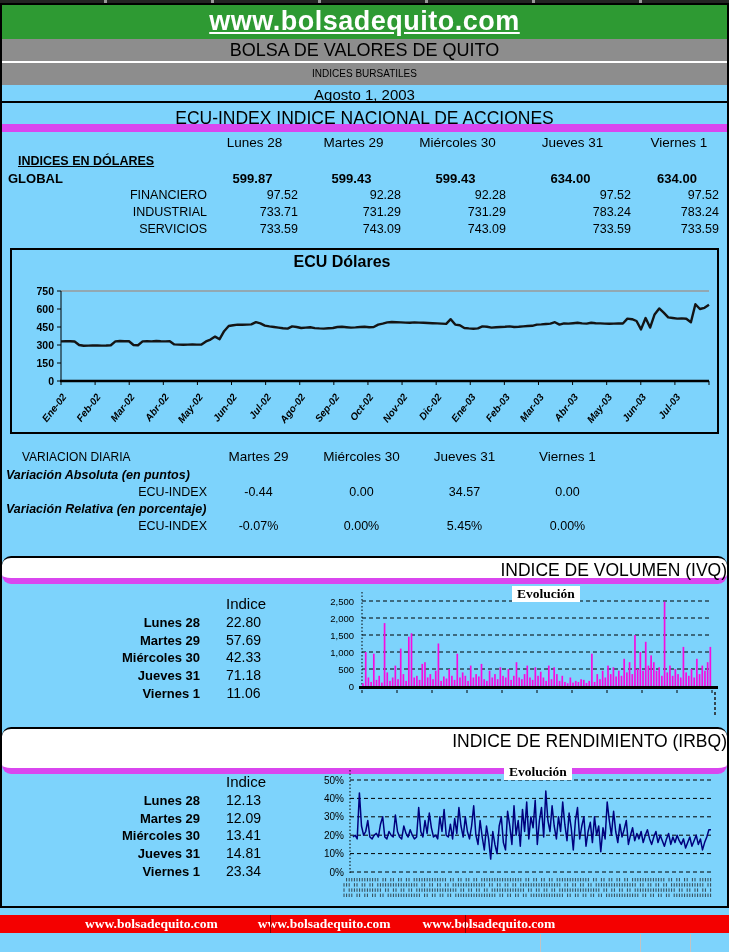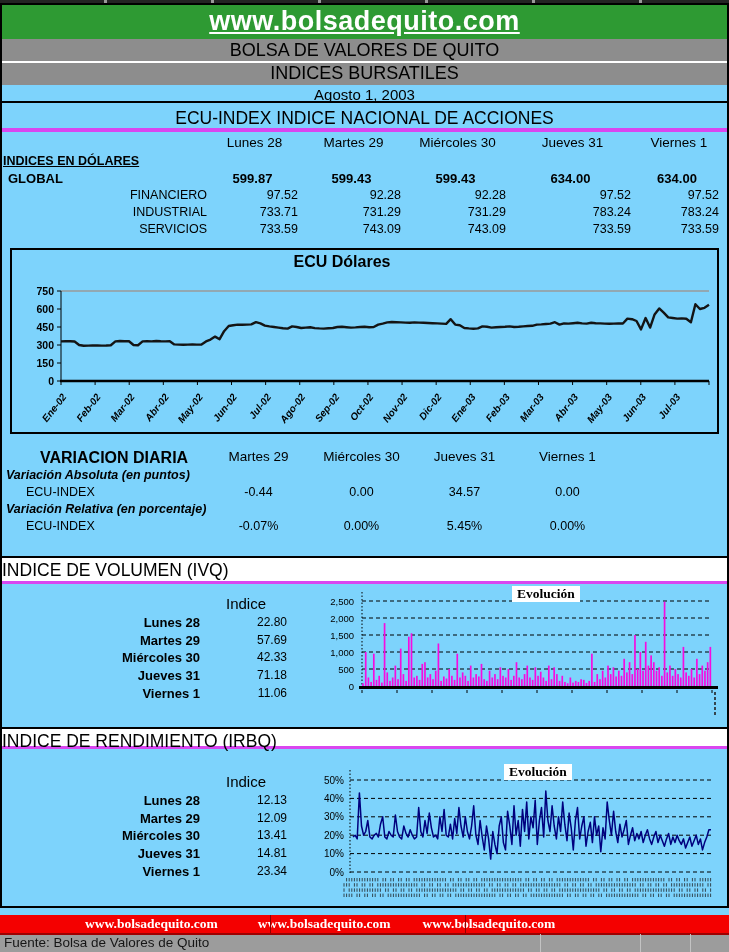--- a/index.html
+++ b/index.html
@@ -7,58 +7,58 @@
         font-family:"Liberation Sans",sans-serif;color:#000;}
   .abs{position:absolute;}
   
   .top-strip{left:0;top:0;width:729px;height:4px;
      background:repeating-linear-gradient(90deg,#242424 0 104px,#9a9a9a 104px 107px);}
   .frame{left:0;top:3px;width:729px;height:905px;border:2px solid #000;box-sizing:border-box;pointer-events:none;z-index:5;}
   .banner{left:2px;top:4px;width:725px;height:35px;background:#2e9a33;display:flex;align-items:center;justify-content:center;}
   .banner span{color:#fff;font-size:27px;font-weight:bold;text-decoration:underline;letter-spacing:.5px;}
   .gbar1{left:2px;top:39px;width:725px;height:22px;background:#8d8d8d;text-align:center;font-size:18px;line-height:22px;}
   .ggap{left:2px;top:61px;width:725px;height:2px;background:#fff;}
-  .gbar2{left:2px;top:63px;width:725px;height:22px;background:#8d8d8d;text-align:center;font-size:18px;line-height:21px;}
+  .gbar2{left:2px;top:63px;width:725px;height:22px;background:#8d8d8d;text-align:center;font-size:10px;line-height:21px;}
   .daterow{left:2px;top:85px;width:725px;height:18px;text-align:center;font-size:15px;line-height:19px;
            border-bottom:2px solid #000;box-sizing:border-box;}
   .maintitle{left:2px;top:107px;width:725px;height:25px;text-align:center;font-size:17.5px;line-height:22px;
-           border-bottom:4px solid #d946ef;box-sizing:border-box;}
+           border-bottom:8px solid #d946ef;box-sizing:border-box;}
   
   .tbl{left:2px;top:133px;width:725px;display:grid;grid-template-columns:205px 95px 103px 105px 125px 88px;}
   .tbl div{height:17px;line-height:17px;font-size:12.5px;}
   .tbl .h{height:20px;line-height:20px;font-size:13.5px;text-align:center;}
-  .tbl .grp{font-weight:bold;text-decoration:underline;padding-left:1px;font-size:12.5px;}
+  .tbl .grp{font-weight:bold;text-decoration:underline;padding-left:16px;font-size:12.5px;}
   .tbl .glob{font-weight:bold;padding-left:6px;font-size:13px;}
   .tbl .sub{text-align:right;}
   .tbl .num{text-align:right;padding-right:4px;}
   .tbl .bnum{text-align:center;padding-right:4px;font-weight:bold;font-size:13px;}
   
   .ecu-box{left:10px;top:248px;width:709px;height:186px;border:2px solid #000;box-sizing:border-box;}
   .ecu-title{position:absolute;left:0;top:3px;width:660px;text-align:center;font-weight:bold;font-size:16px;}
   .ecu-svg{position:absolute;left:0;top:18px;}
   .ecu-ylab{font-weight:bold;font-size:10.5px;font-family:"Liberation Sans",sans-serif;}
   .ecu-xlab{font-weight:bold;font-style:italic;font-size:10px;font-family:"Liberation Sans",sans-serif;}
   
   .vtbl{left:2px;top:446px;width:617px;display:grid;grid-template-columns:205px 103px 103px 103px 103px;}
   .vtbl div{height:17px;line-height:17px;font-size:12.5px;}
   .vtbl .h{height:21px;line-height:21px;font-size:13.5px;text-align:center;}
-  .vtbl .vt{font-weight:bold;font-size:16px;padding-left:38px;height:21px;line-height:23px;}
+  .vtbl .vt{font-weight:normal;font-size:12px;padding-left:20px;height:21px;line-height:23px;}
   .vtbl .ital{font-weight:bold;font-style:italic;padding-left:4px;}
-  .vtbl .rlab{text-align:left;margin-left:24px;}
+  .vtbl .rlab{text-align:right;margin-left:24px;}
   .vtbl .cval{text-align:center;}
   
-  .sec{left:2px;width:725px;text-align:left;font-size:17.5px;border-top:2px solid #000;border-bottom:3px solid #d946ef;box-sizing:border-box;background:#fff;}
+  .sec{left:2px;width:725px;text-align:right;font-size:17.5px;border-top:2px solid #000;border-bottom:6px solid #d946ef;box-sizing:border-box;background:#fff;border-radius:9px;}
   .sec.vol{top:556px;height:28px;line-height:24px;}
-  .sec.irbq{top:727px;height:22px;line-height:25px;}
+  .sec.irbq{top:727px;height:47px;line-height:25px;}
   
   .mini{display:grid;grid-template-columns:145px 92px;}
   .mini div{height:17.7px;line-height:17.7px;}
   .mini .vhead{font-size:15px;text-align:center;height:20px;line-height:20px;}
   .mini .day{font-weight:bold;font-size:13px;text-align:right;}
-  .mini .val{font-size:12px;text-align:right;padding-right:5px;}
+  .mini .val{font-size:14px;text-align:center;padding-right:5px;}
   
   .evo{position:absolute;font-family:"Liberation Serif",serif;font-weight:bold;font-size:13.5px;background:#fff;padding:0 5px;z-index:3;}
   .axlab{font-size:9.5px;font-family:"Liberation Sans",sans-serif;}
   .axlab2{font-size:10px;font-family:"Liberation Sans",sans-serif;}
   
   .redbar{left:0;top:915px;width:729px;height:18px;background:#f40000;display:flex;align-items:center;}
   .redbar span{font-family:"Liberation Serif",serif;font-weight:bold;font-size:13.5px;color:#fff;cursor:pointer;}
   .redsep{width:1px;height:18px;background:#8d0000;position:absolute;top:915px;}
   .graybar{left:0;top:933px;width:729px;height:19px;background:#9c9c9c;border-top:2px solid #9e0000;box-sizing:border-box;
            font-size:13.5px;line-height:16px;padding-left:4px;color:#161616;}
@@ -882,17 +882,16 @@
     </svg>
   <div class="evo" style="left:504px;top:764px;">Evolución</div>
 
   <div class="abs redbar">
     <span style="margin-left:85px">www.bolsadequito.com</span>
     <span style="margin-left:40px">www.bolsadequito.com</span>
     <span style="margin-left:32px">www.bolsadequito.com</span>
   </div>
   <div class="redsep" style="left:270px"></div>
   <div class="redsep" style="left:465px"></div>
-  <div class="abs graybar">Fuente: Bolsa de Valores de Quito</div>
   <div class="gdiv" style="left:540px"></div>
   <div class="gdiv" style="left:640px"></div>
   <div class="gdiv" style="left:690px"></div>
 </div>
 
 </body></html>

